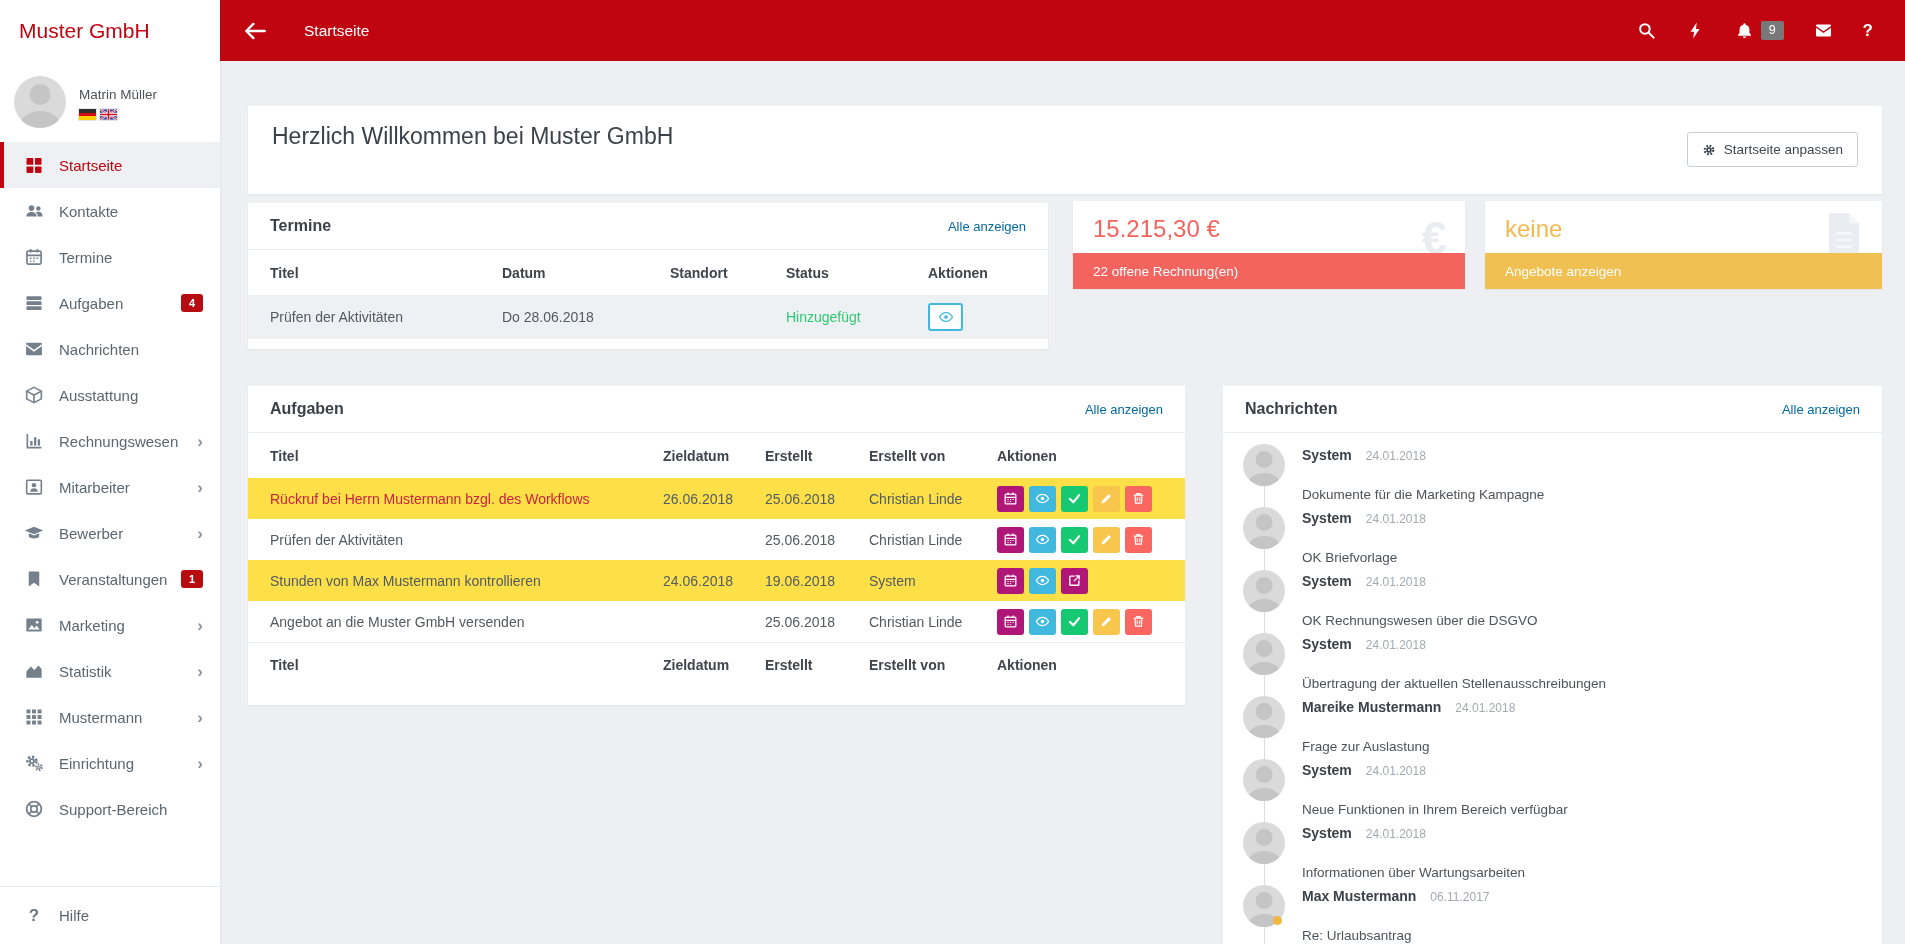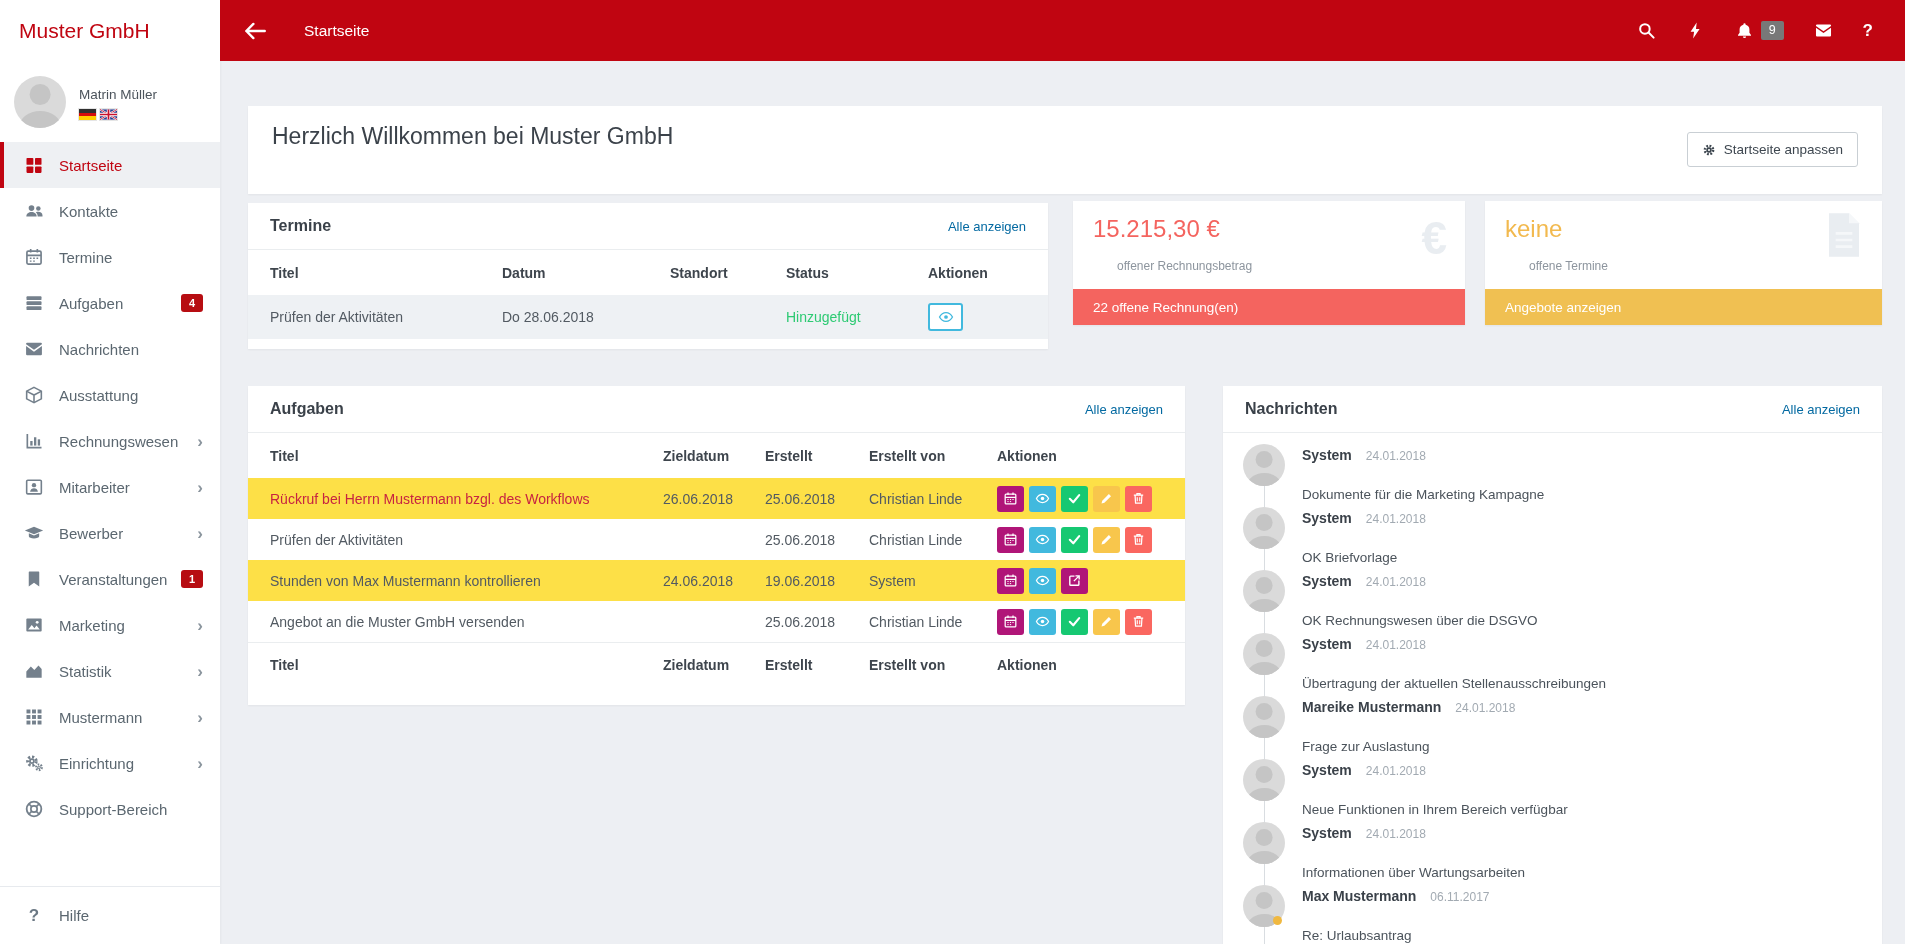--- a/index.html
+++ b/index.html
@@ -73,21 +73,21 @@
   #termine { left:28px; top:142px; width:800px; height:146px; }
   .tgrid { display:grid; grid-template-columns:232px 168px 116px 142px 1fr; align-items:center; padding:0 22px; }
   .tgrid.hdr { height:45px; font-size:14px; font-weight:700; color:#3e454d; }
   .tgrid.trow { height:44px; font-size:14px; color:#525a62; background:#eef1f4; }
   .status-green { color:#2dca73; }
   .eye-outline-btn { width:35px; height:28px; border:2px solid #41b9de; border-radius:3px; background:#fff;
                      color:#41b9de; display:flex; align-items:center; justify-content:center; cursor:pointer; padding:0; }
   .eye-outline-btn .icn { width:16px; height:16px; }
 
   
-  .statcard { position:absolute; top:140px; height:124px; background:#fff; box-shadow:0 1px 2px rgba(0,0,0,.05); overflow:hidden; }
+  .statcard { position:absolute; top:140px; height:88px; background:#fff; box-shadow:0 1px 2px rgba(0,0,0,.05); overflow:hidden; }
   #card-invoice { left:853px; width:392px; }
   #card-offer { left:1265px; width:397px; }
   .card-amount { position:absolute; left:20px; top:14px; font-size:24px; }
   #card-invoice .card-amount { color:#f4645f; }
   #card-offer .card-amount { color:#f2b94e; }
   .card-label { position:absolute; left:20px; top:58px; font-size:12px; color:#8d959e;margin-left:24px; }
   .card-banner { position:absolute; left:0; right:0; bottom:0; height:36px; display:flex; align-items:center;
                  padding-left:20px; font-size:13.5px; color:#fff; cursor:pointer; }
   #card-invoice .card-banner { background:#f4645f; }
   #card-offer .card-banner { background:#f0c052; }

